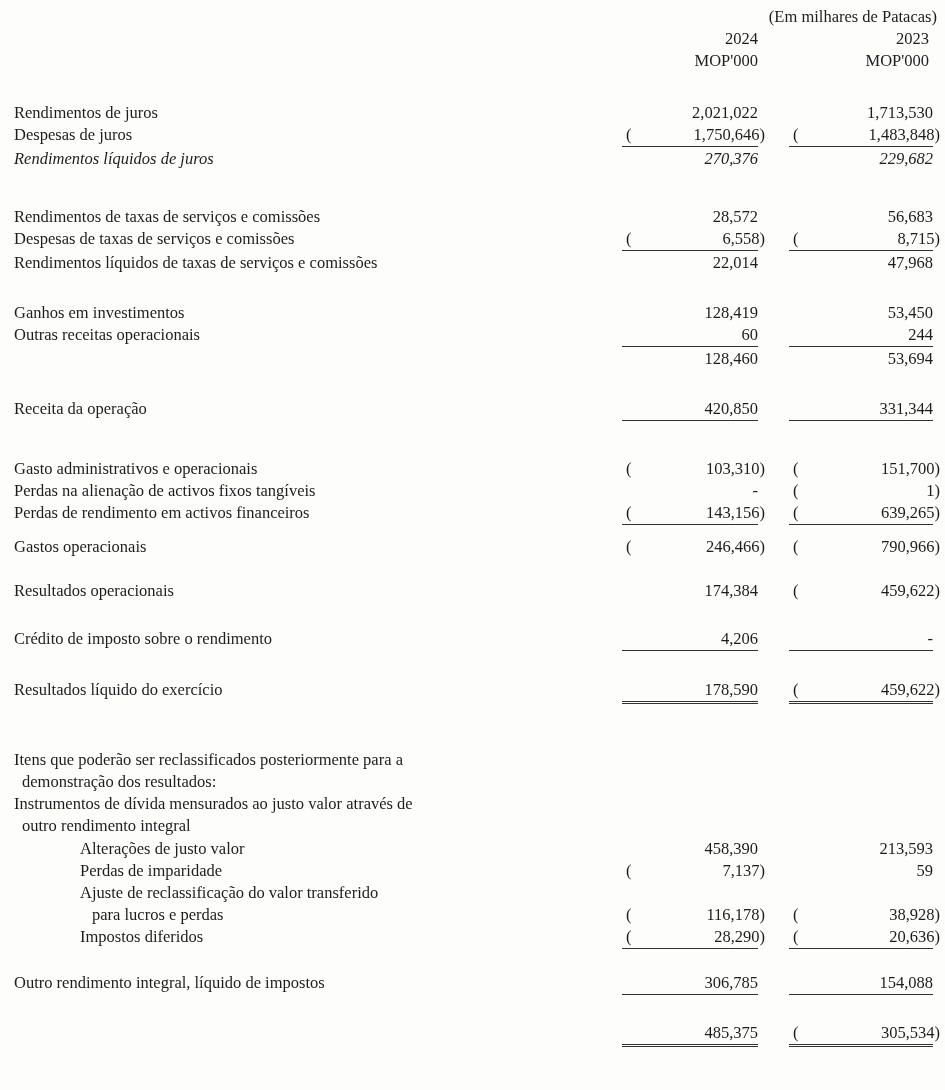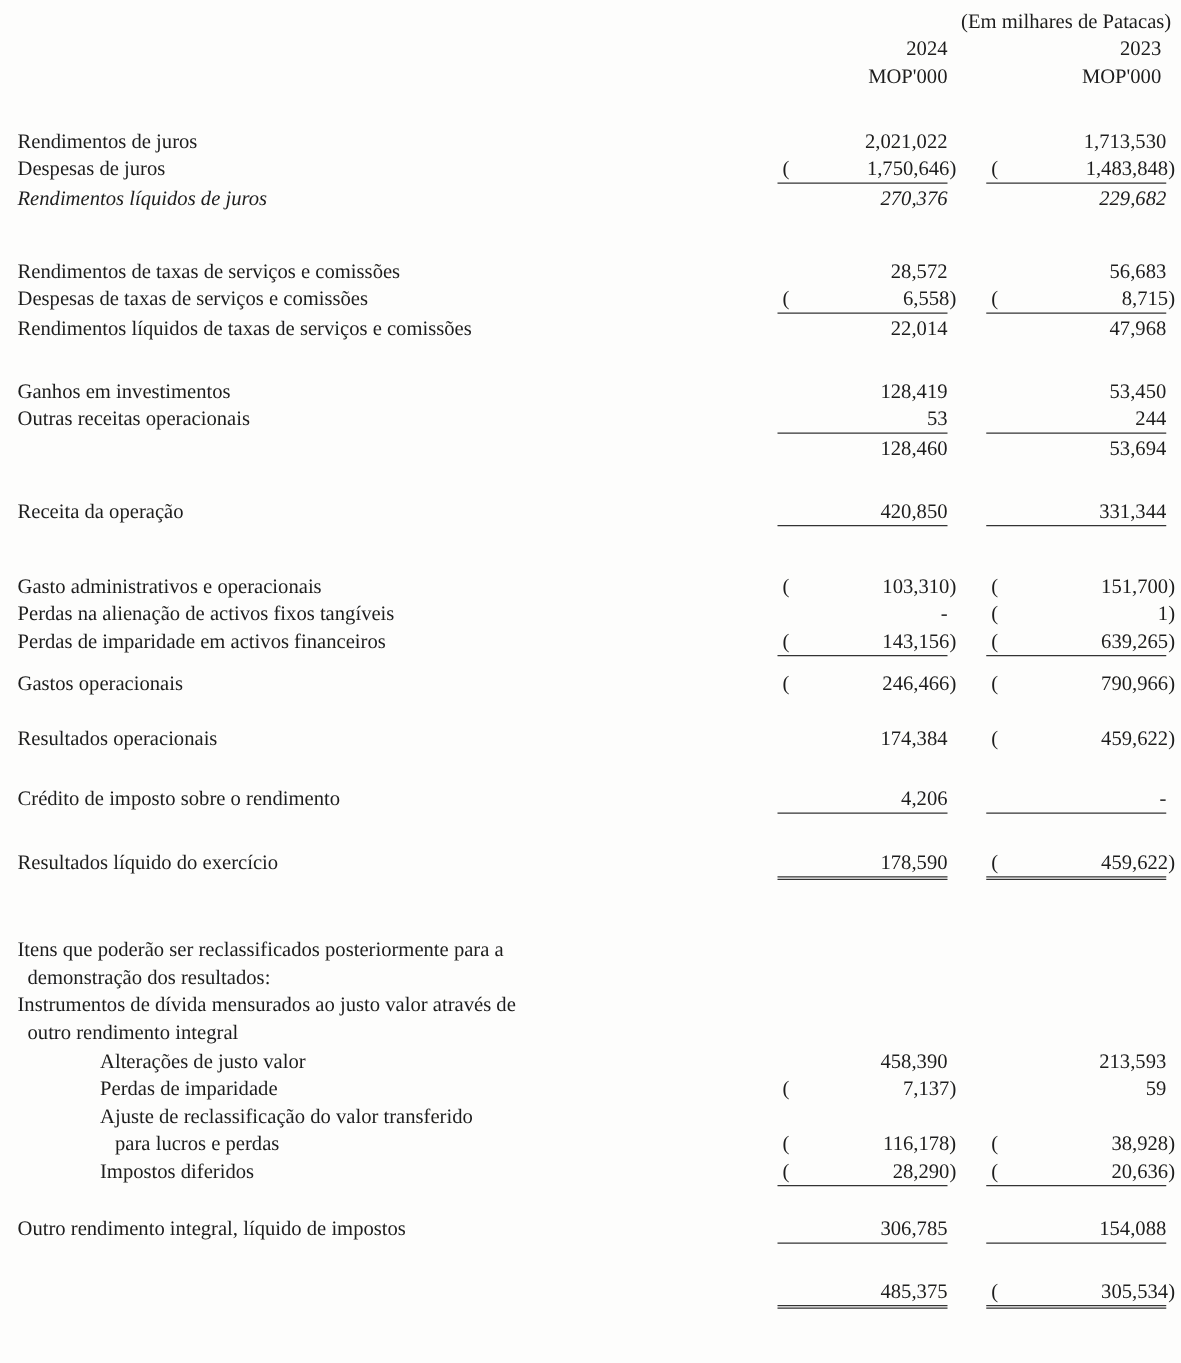--- a/index.html
+++ b/index.html
@@ -98,21 +98,21 @@
       <div class="cell c1">
         <span class="num">128,419</span>
       </div>
       <div class="cell c2">
         <span class="num">53,450</span>
       </div>
     </div>
     <div class="row" style="top: 324px;">
       <span class="lbl">Outras receitas operacionais</span>
       <div class="cell c1 ul-bottom">
-        <span class="num">53</span>
+        <span class="num">60</span>
       </div>
       <div class="cell c2 ul-bottom">
         <span class="num">244</span>
       </div>
     </div>
     <div class="row" style="top: 348px;">
       <span class="lbl"></span>
       <div class="cell c1">
         <span class="num">128,460</span>
       </div>
@@ -144,21 +144,21 @@
       <span class="lbl">Perdas na alienação de activos fixos tangíveis</span>
       <div class="cell c1">
         <span class="num">-</span>
       </div>
       <div class="cell c2">
         <span class="paren">(</span>
         <span class="num close">1)</span>
       </div>
     </div>
     <div class="row" style="top: 502px;">
-      <span class="lbl">Perdas de imparidade em activos financeiros</span>
+      <span class="lbl">Perdas de rendimento em activos financeiros</span>
       <div class="cell c1 ul-bottom">
         <span class="paren">(</span>
         <span class="num close">143,156)</span>
       </div>
       <div class="cell c2 ul-bottom">
         <span class="paren">(</span>
         <span class="num close">639,265)</span>
       </div>
     </div>
     <div class="row" style="top: 536px; text-align: center;">

